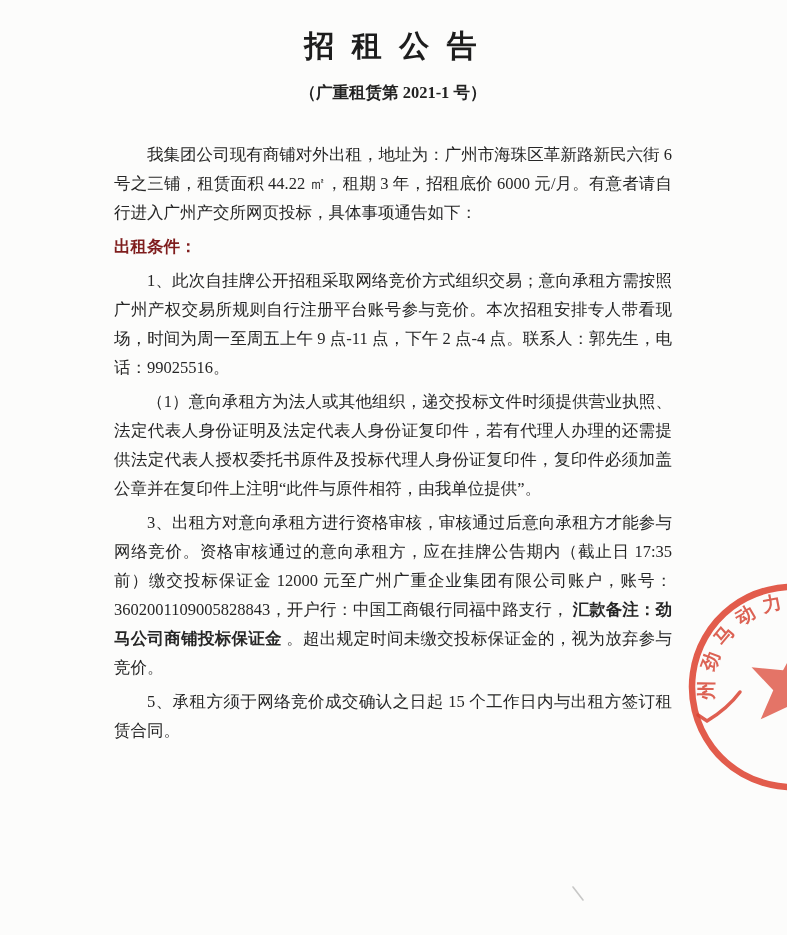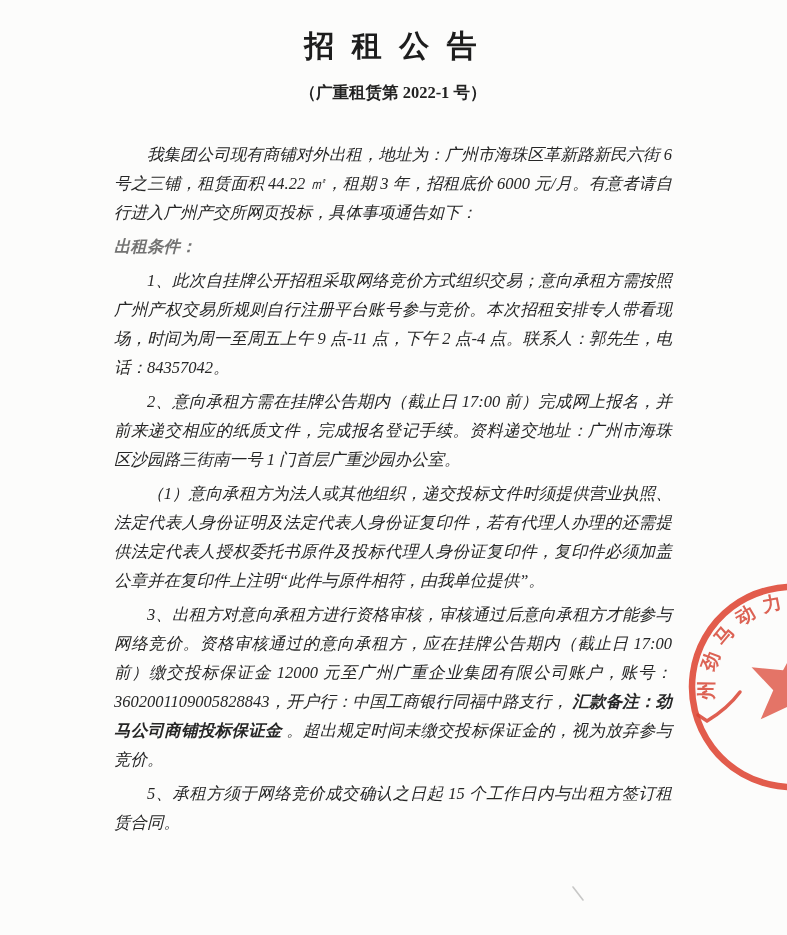--- a/index.html
+++ b/index.html
@@ -39,26 +39,25 @@
   .body-text {
     margin-top: 36px;
     font-size: 16.5px;
     line-height: 29px;
     text-align: justify;
     text-justify: inter-character;
   }
   .body-text p {
     margin: 0 0 5px 0;
     text-indent: 33px;
-    font-style: italic;
   }
   .body-text p.heading {
     text-indent: 0;
     font-weight: bold;
-    color: #737373;
+    color: #7f1d1d;
   }
   .bold-run { font-weight: bold; }
   .seal {
     position: absolute;
     left: 665px;
     top: 568px;
     width: 260px;
     height: 260px;
     pointer-events: none;
   }
@@ -71,29 +70,28 @@
     pointer-events: none;
   }
 </style>
 </head>
 <body>
 
 <div class="page">
 
   <div class="content">
     <h1 class="title">招 租 公 告</h1>
-    <div class="docno">（广重租赁第 2022-1 号）</div>
+    <div class="docno">（广重租赁第 2021-1 号）</div>
 
     <div class="body-text">
       <p>我集团公司现有商铺对外出租，地址为：广州市海珠区革新路新民六街 6 号之三铺，租赁面积 44.22 ㎡，租期 3 年，招租底价 6000 元/月。有意者请自行进入广州产交所网页投标，具体事项通告如下：</p>
       <p class="heading">出租条件：</p>
-      <p>1、此次自挂牌公开招租采取网络竞价方式组织交易；意向承租方需按照广州产权交易所规则自行注册平台账号参与竞价。本次招租安排专人带看现场，时间为周一至周五上午 9 点-11 点，下午 2 点-4 点。联系人：郭先生，电话：84357042。</p>
-      <p>2、意向承租方需在挂牌公告期内（截止日 17:00 前）完成网上报名，并前来递交相应的纸质文件，完成报名登记手续。资料递交地址：广州市海珠区沙园路三街南一号 1 门首层广重沙园办公室。</p>
+      <p>1、此次自挂牌公开招租采取网络竞价方式组织交易；意向承租方需按照广州产权交易所规则自行注册平台账号参与竞价。本次招租安排专人带看现场，时间为周一至周五上午 9 点-11 点，下午 2 点-4 点。联系人：郭先生，电话：99025516。</p>
       <p>（1）意向承租方为法人或其他组织，递交投标文件时须提供营业执照、法定代表人身份证明及法定代表人身份证复印件，若有代理人办理的还需提供法定代表人授权委托书原件及投标代理人身份证复印件，复印件必须加盖公章并在复印件上注明“此件与原件相符，由我单位提供”。</p>
-      <p><span>3、出租方对意向承租方进行资格审核，审核通过后意向承租方才能参与网络竞价。资格审核通过的意向承租方，应在挂牌公告期内（截止日 17:00 前）缴交投标保证金 12000 元至广州广重企业集团有限公司账户，账号：3602001109005828843，开户行：中国工商银行同福中路支行， </span><span class="bold-run">汇款备注：劲马公司商铺投标保证金</span><span> 。超出规定时间未缴交投标保证金的，视为放弃参与竞价。</span></p>
+      <p><span>3、出租方对意向承租方进行资格审核，审核通过后意向承租方才能参与网络竞价。资格审核通过的意向承租方，应在挂牌公告期内（截止日 17:35 前）缴交投标保证金 12000 元至广州广重企业集团有限公司账户，账号：3602001109005828843，开户行：中国工商银行同福中路支行， </span><span class="bold-run">汇款备注：劲马公司商铺投标保证金</span><span> 。超出规定时间未缴交投标保证金的，视为放弃参与竞价。</span></p>
       <p>5、承租方须于网络竞价成交确认之日起 15 个工作日内与出租方签订租赁合同。</p>
     </div>
   </div>
 
   <svg class="seal" viewBox="0 0 260 260" aria-hidden="true">
     <g transform="rotate(8 127 119)" opacity="0.9">
       <circle cx="127" cy="119" r="100" fill="none" stroke="#dc3b28" stroke-width="6.5" opacity="0.92"></circle>
       <polygon points="127,74 138.2,103.6 169.8,105.1 145.1,124.9 153.5,155.4 127,138 100.5,155.4 108.9,124.9 84.2,105.1 115.8,103.6" fill="#dc4433" opacity="0.82"></polygon>
       <path id="sealArc" d="M 52.8 146 A 79 79 0 1 1 204.8 105.3" fill="none"></path>
       <text font-size="19" font-weight="bold" fill="#d5402e" letter-spacing="8" font-family="Liberation Serif, DejaVu Serif, serif" opacity="0.9">

